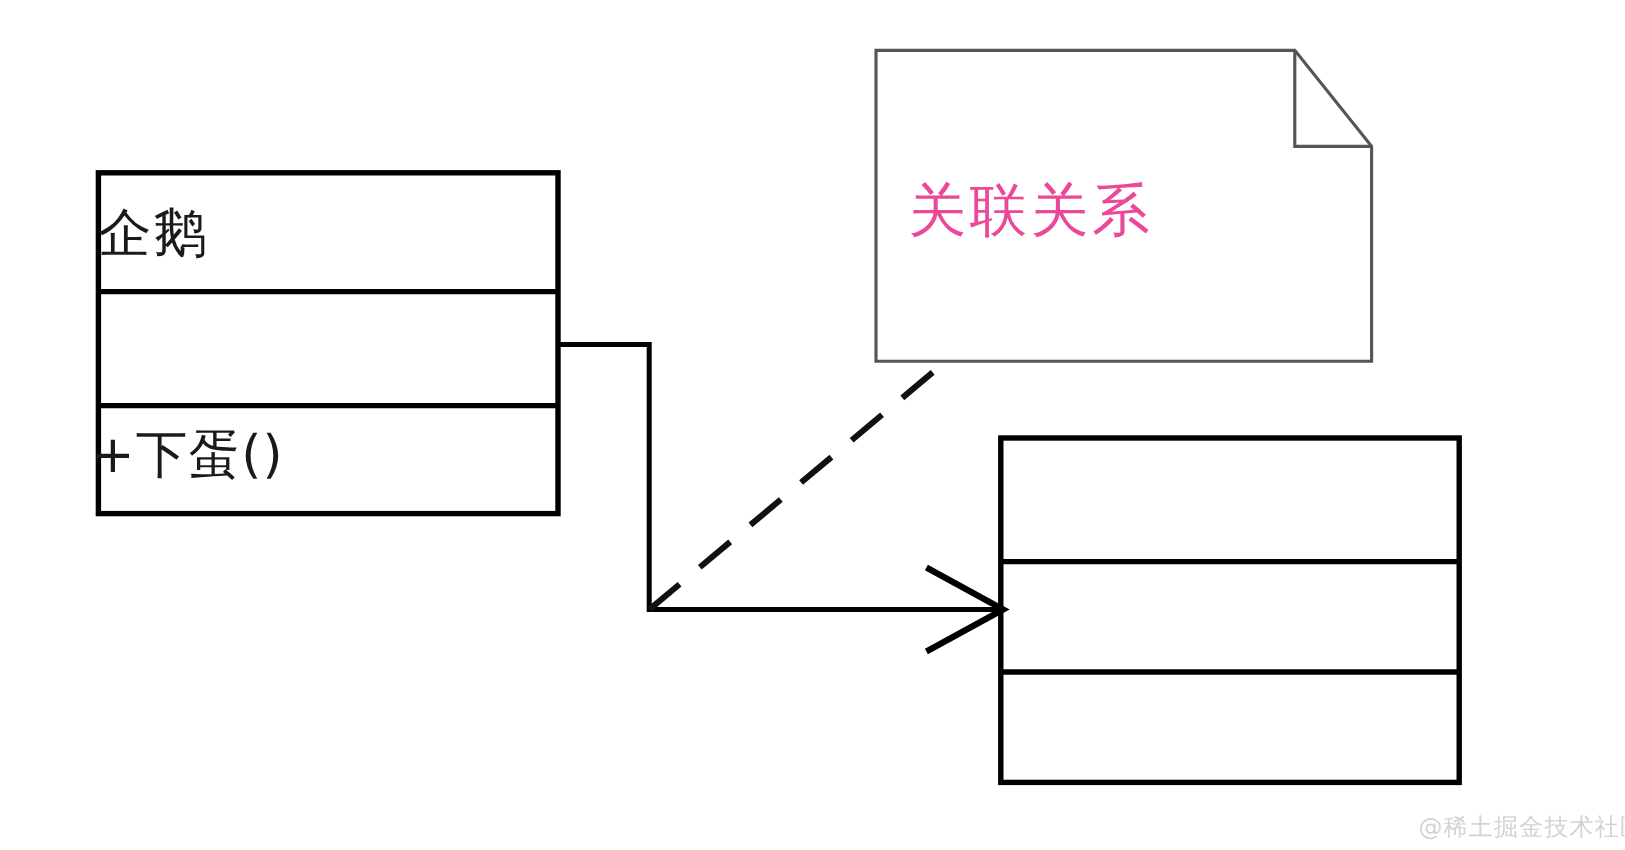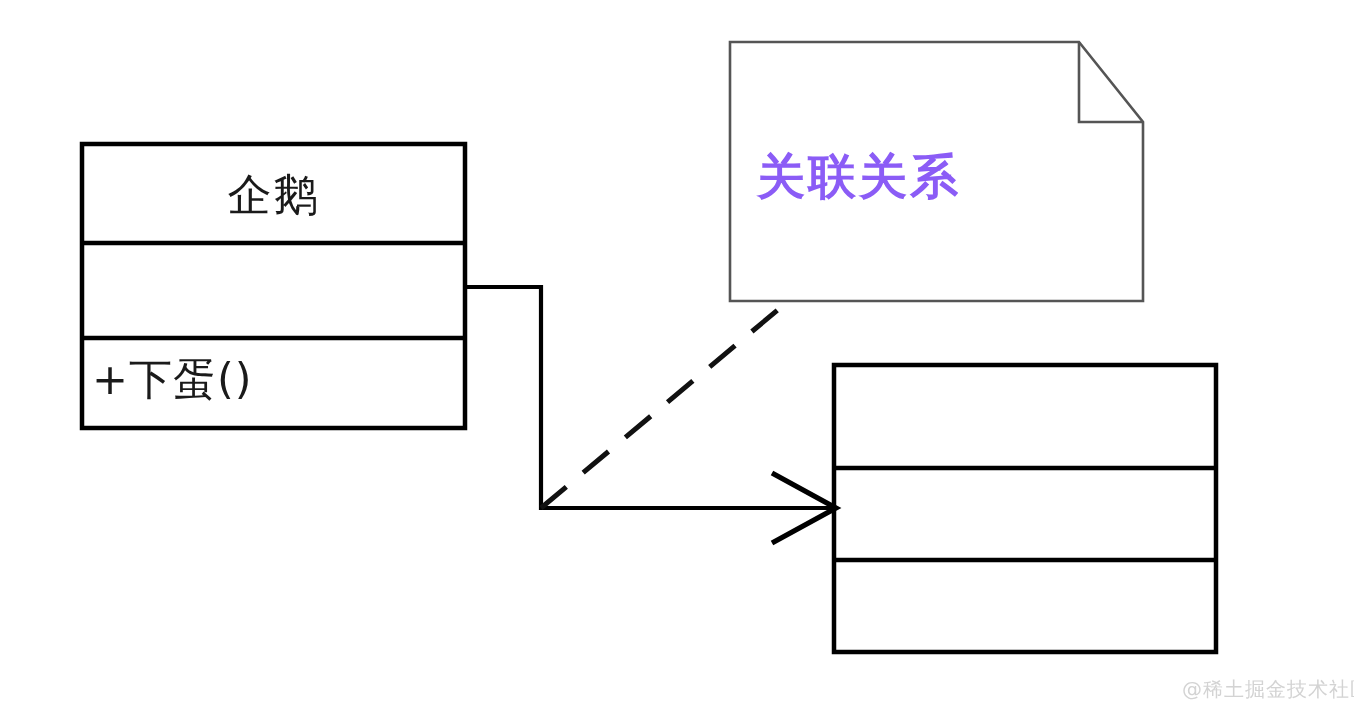--- a/index.html
+++ b/index.html
@@ -66,31 +66,30 @@
     position: absolute;
     color: #1a1a1a;
     font-family: "DejaVu Sans", "Liberation Sans", sans-serif;
     white-space: nowrap;
     line-height: 1;
     user-select: none;
   }
   .cls-title {
     font-size: 44px;
     letter-spacing: 2px;
-    text-align: center;
+    text-align: left;
   }
   .cls-member {
     font-size: 43px;
     letter-spacing: 1px;
   }
   .note-text {
     font-size: 48px;
     letter-spacing: 3px;
-    color: #8b5cf6;
-    font-weight: bold;
+    color: #ec4899;
   }
   .watermark {
     font-size: 20px;
     color: #d3d3d3;
     letter-spacing: 1px;
   }
 </style>
 </head>
 <body>
 
@@ -119,20 +118,20 @@
       <path class="link-solid" d="M 465 287 L 541 287 L 541 508 L 836 508"></path>
       <path class="link-arrow" d="M 772 473 L 836 508 L 772 543"></path>
     </g>
 
     <line class="link-dashed" x1="541" y1="508" x2="786" y2="303"></line>
 
   </svg>
 
   <div class="txt cls-title" style="left:82px; top:173px; width:383px;">企鹅</div>
 
-  <div class="txt cls-member" style="left:92px; top:358px;">+下蛋()</div>
+  <div class="txt cls-member" style="left:76px; top:358px;">+下蛋()</div>
 
 
   <div class="txt note-text" style="left:757px; top:152px;">关联关系</div>
 
   <div class="txt watermark" style="left:1182px; top:679px;">@稀土掘金技术社区</div>
 
 </div>
 
 </body></html>

